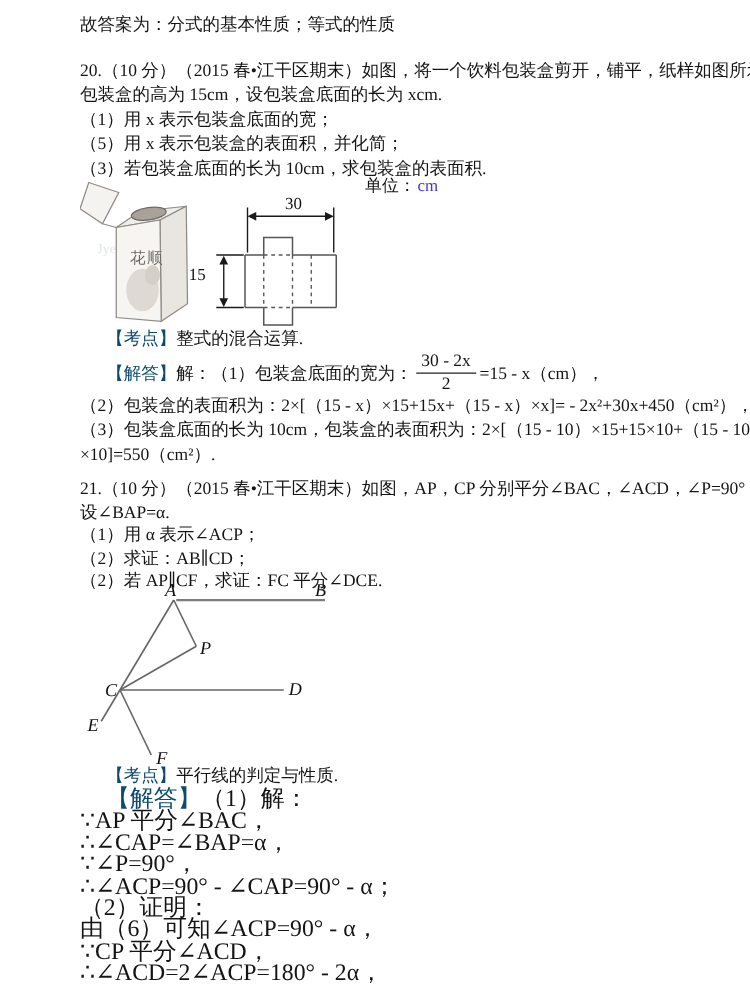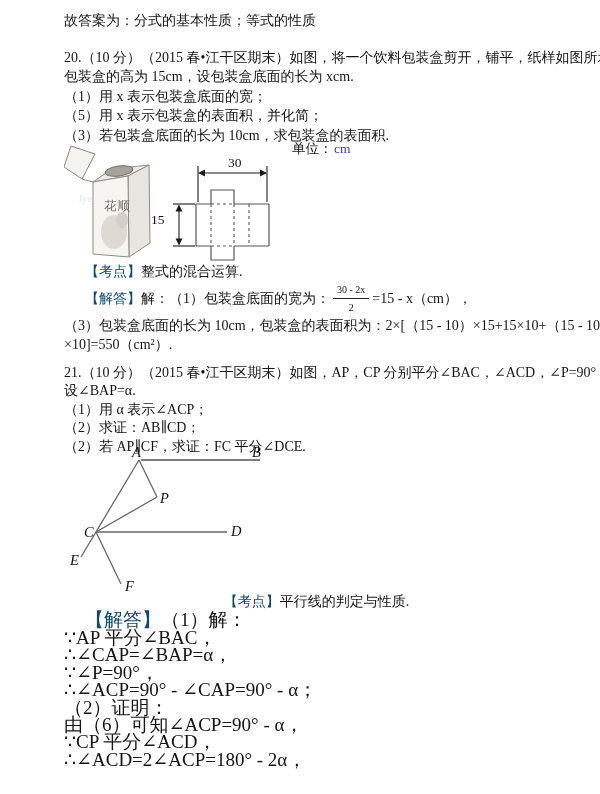--- a/index.html
+++ b/index.html
@@ -10,27 +10,27 @@
   }
   .content{padding:11px 52px 0 64px;font-size:14px;}
   .line{line-height:19.5px;white-space:nowrap;}
   .answer-note{line-height:19.5px;}
   .p20-stmt{margin-top:17px;}
   .figure1{margin-top:-5px;height:121px;}
   .kaodian{margin-top:1px;}
   .blue{color:#0c4a6e;margin-left:21px;}
   .fracline{display:flex;align-items:center;height:34px;white-space:nowrap;}
   .frac{display:inline-flex;flex-direction:column;align-items:center;
-        margin:0 3px;font-size:10px;line-height:15px;}
+        margin:0 3px;font-size:14px;line-height:15px;}
   .frac .num{border-bottom:1.3px solid #222;padding:0 4px 1px 4px;}
   .frac .den{padding-top:1px;}
   .p21-stmt{margin-top:9px;}
   .p21-stmt .line{line-height:18.6px;}
   .figure2{margin-top:-11px;height:148px;}
-  .kaodian2{line-height:18px;text-align:center;}
+  .kaodian2{line-height:18px;}
   .tight{line-height:17.4px;font-size:19px;white-space:nowrap;}
   svg text{font-family:"Liberation Serif","DejaVu Serif",serif;}
   .fig-label{font-style:italic;}
 </style>
 </head>
 <body>
 
 <div class="content">
 
   <div class="answer-note">故答案为：分式的基本性质；等式的性质</div>
@@ -97,20 +97,21 @@
   <div class="fracline">
     <span class="blue">【解答】</span>
     <span>解：（1）包装盒底面的宽为：</span>
     <span class="frac">
       <span class="num">30 - 2x</span>
       <span class="den">2</span>
     </span>
     <span>=15 - x（cm），</span>
   </div>
 
+  <div class="line">（2）包装盒的表面积为：2×[（15 - x）×15+15x+（15 - x）×x]= - 2x²+30x+450（cm²），</div>
   <div class="line">（3）包装盒底面的长为 10cm，包装盒的表面积为：2×[（15 - 10）×15+15×10+（15 - 10）</div>
   <div class="line">×10]=550（cm²）.</div>
 
   <div class="p21-stmt">
     <div class="line">21.（10 分）（2015 春•江干区期末）如图，AP，CP 分别平分∠BAC，∠ACD，∠P=90°，</div>
     <div class="line">设∠BAP=α.</div>
     <div class="line">（1）用 α 表示∠ACP；</div>
     <div class="line">（2）求证：AB∥CD；</div>
     <div class="line">（2）若 AP∥CF，求证：FC 平分∠DCE.</div>
   </div>

